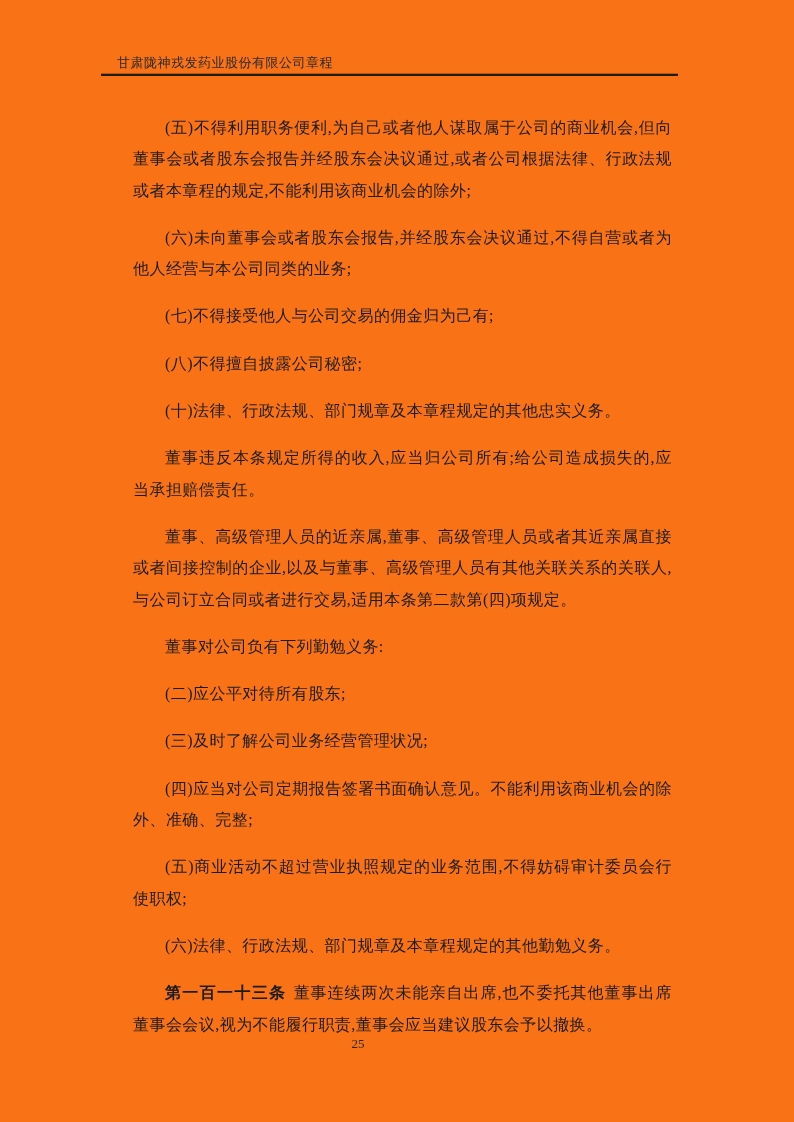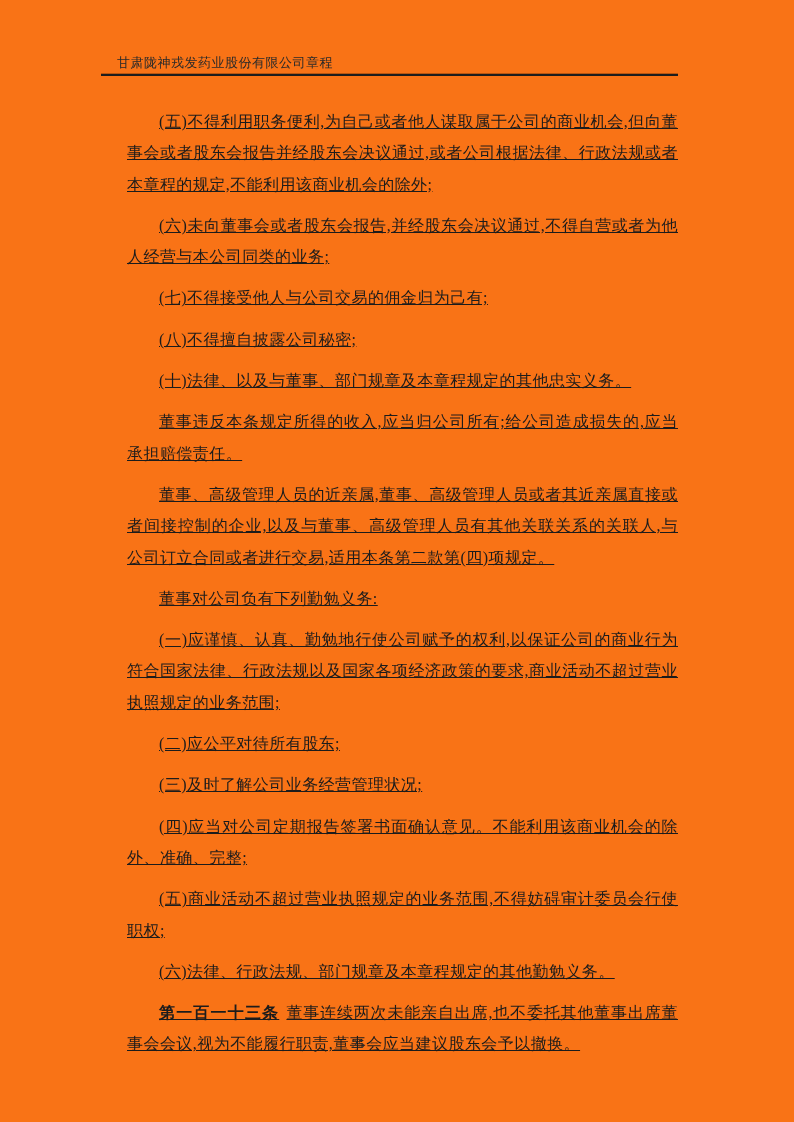--- a/index.html
+++ b/index.html
@@ -38,29 +38,28 @@
     box-shadow: 0 -1px 0 rgba(0,0,0,0.25);
   }
   
   #doc-body {
     position: absolute;
     left: 117px;
     top: 96px;
     width: 571px;
   }
   #doc-body p {
-    margin: 10px;
+    margin: 16px;
     padding: 0;
     font-size: 16px;
     line-height: 31.3px;
     letter-spacing: 0.45px;
     text-align: justify;
     text-indent: 2em;
     color: #1c1c1c;
-    text-decoration: underline;
   }
   #doc-body p b.article-number {
     font-weight: 700;
     margin-right: 0.45em;
     letter-spacing: 0.8px;
   }
   
   #footer {
     position: absolute;
     left: 0;
@@ -82,25 +81,24 @@
     <span class="header-title">甘肃陇神戎发药业股份有限公司章程</span>
     <div class="header-rule"></div>
   </div>
 
   <div id="doc-body">
 
   <p>(五)不得利用职务便利,为自己或者他人谋取属于公司的商业机会,但向董事会或者股东会报告并经股东会决议通过,或者公司根据法律、行政法规或者本章程的规定,不能利用该商业机会的除外;</p>
       <p>(六)未向董事会或者股东会报告,并经股东会决议通过,不得自营或者为他人经营与本公司同类的业务;</p>
       <p>(七)不得接受他人与公司交易的佣金归为己有;</p>
       <p>(八)不得擅自披露公司秘密;</p>
-      <p>(十)法律、以及与董事、部门规章及本章程规定的其他忠实义务。</p>
+      <p>(十)法律、行政法规、部门规章及本章程规定的其他忠实义务。</p>
       <p>董事违反本条规定所得的收入,应当归公司所有;给公司造成损失的,应当承担赔偿责任。</p>
       <p>董事、高级管理人员的近亲属,董事、高级管理人员或者其近亲属直接或者间接控制的企业,以及与董事、高级管理人员有其他关联关系的关联人,与公司订立合同或者进行交易,适用本条第二款第(四)项规定。</p>
       <p>董事对公司负有下列勤勉义务:</p>
-      <p>(一)应谨慎、认真、勤勉地行使公司赋予的权利,以保证公司的商业行为符合国家法律、行政法规以及国家各项经济政策的要求,商业活动不超过营业执照规定的业务范围;</p>
       <p>(二)应公平对待所有股东;</p>
       <p>(三)及时了解公司业务经营管理状况;</p>
       <p>(四)应当对公司定期报告签署书面确认意见。不能利用该商业机会的除外、准确、完整;</p>
       <p>(五)商业活动不超过营业执照规定的业务范围,不得妨碍审计委员会行使职权;</p>
       <p>(六)法律、行政法规、部门规章及本章程规定的其他勤勉义务。</p>
       <p><b class="article-number">第一百一十三条</b>董事连续两次未能亲自出席,也不委托其他董事出席董事会会议,视为不能履行职责,董事会应当建议股东会予以撤换。</p>
     </div>
 
   <div id="footer">
     <span class="page-number">25</span>

